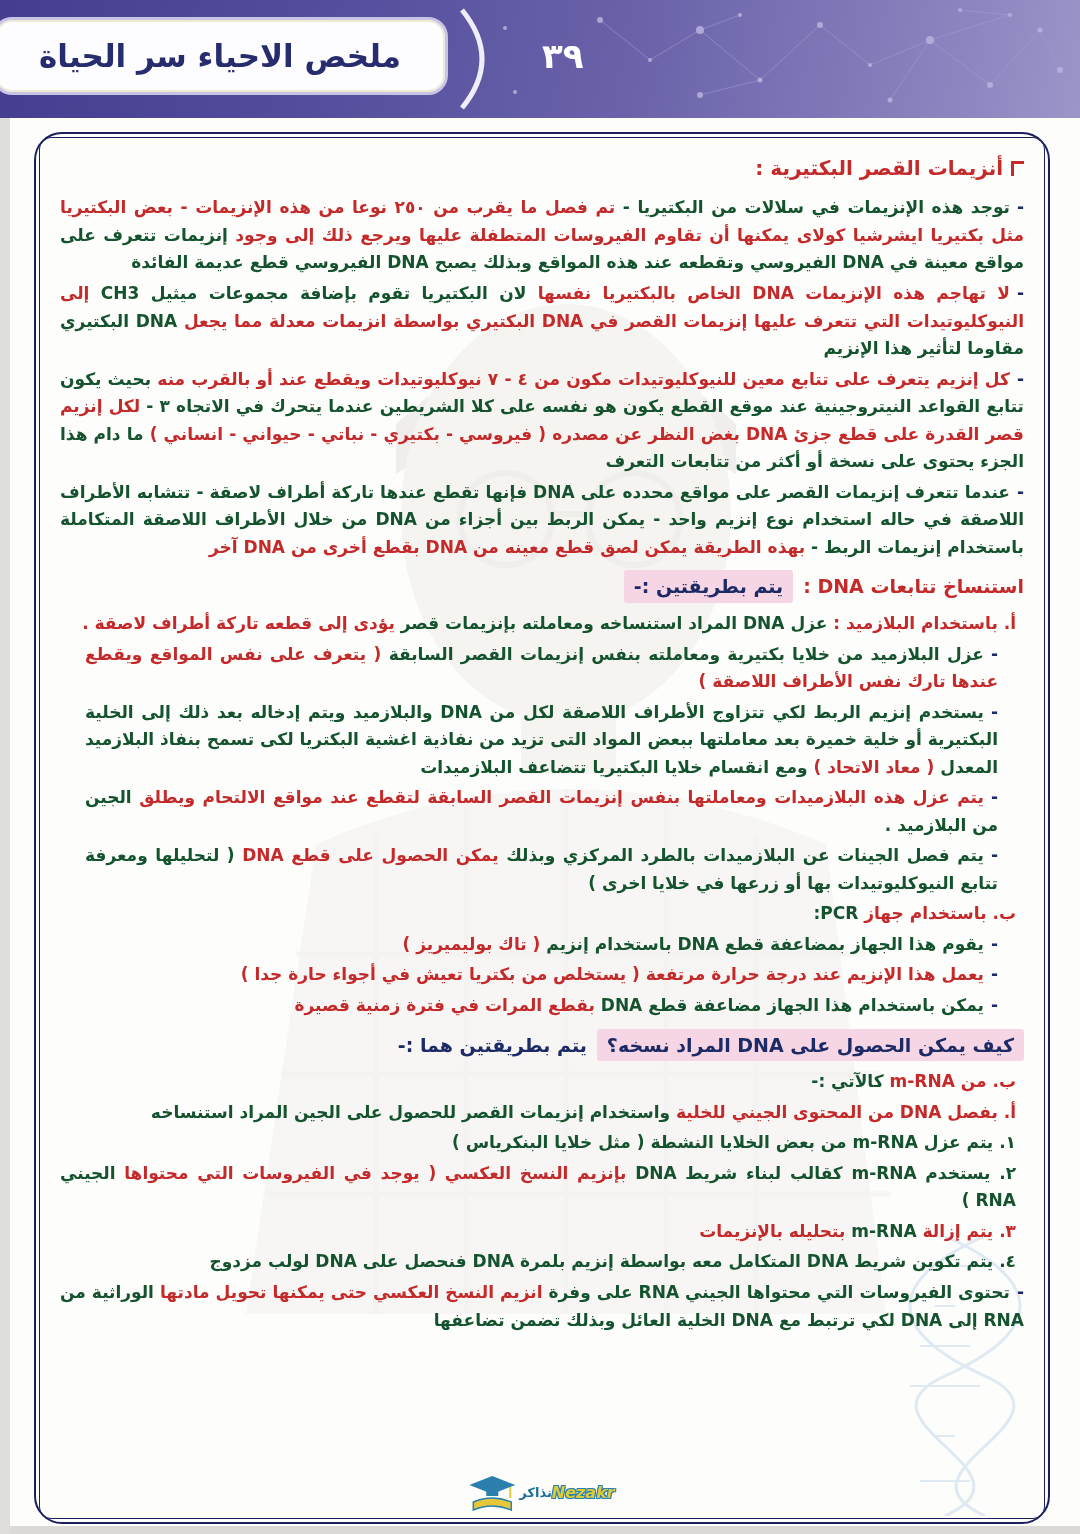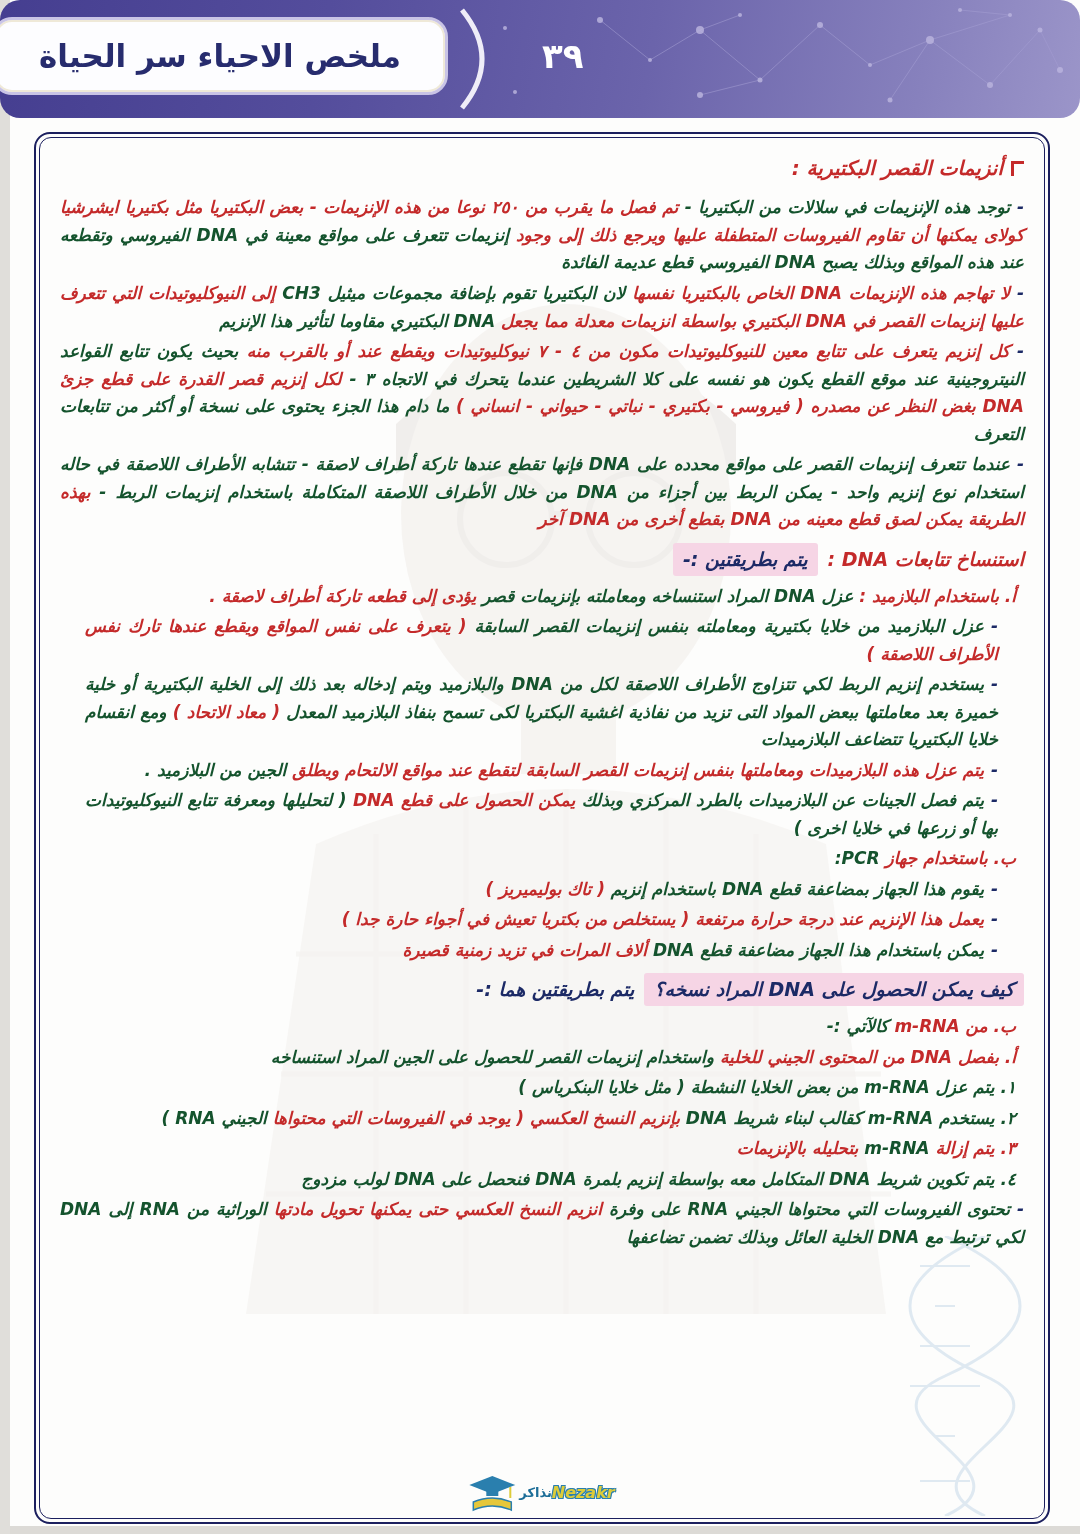--- a/index.html
+++ b/index.html
@@ -12,39 +12,38 @@
   .page {
     position:absolute; inset:0; background:#fdfdfc;
     box-shadow: inset 10px 0 0 #e0deda, inset 0 -8px 0 #dcdad6;
   }
 
   
   .banner {
     position:absolute; top:0; left:0; right:0; height:118px;
     background:linear-gradient(100deg,#453e90 0%,#544d9c 30%,#6b64ab 60%,#8781bd 85%,#9b95c9 100%);
     overflow:hidden;
-    border-radius:20px;
   }
   .banner svg.net { position:absolute; inset:0; }
   .title-box {
     position:absolute; left:-8px; top:17px; width:456px; height:78px;
     background:#fdfdff; border:3px solid #c9c4e6; border-radius:20px;
     display:flex; align-items:center; justify-content:center;
     box-shadow: inset 0 0 0 2px #efe9d8;
   }
   .title-box .t { color:#272c6e; font-size:31px; font-weight:bold; white-space:nowrap; }
   .page-number {
     position:absolute; left:542px; top:36px;
     color:#ffffff; font-size:34px; font-weight:bold;
   }
 
   
   .frame {
     position:absolute; top:132px; left:34px; right:30px; bottom:10px;
-    border:2.5px solid #1b1f5e; border-radius:16px;font-style:italic;
+    border:2.5px solid #1b1f5e; border-radius:28px;
   }
   .frame::before {
     content:""; position:absolute; inset:3px;
     border:1.5px solid #1b1f5e; border-radius:12px; pointer-events:none;
   }
   .watermark { position:absolute; top:80px; left:150px; width:720px; height:1100px; opacity:0.14; pointer-events:none; }
   .dna-decor { position:absolute; right:8px; bottom:6px; opacity:0.5; pointer-events:none; }
 
   .content {
     position:absolute; inset:0; padding:16px 24px 12px 24px;
@@ -220,21 +219,21 @@
         <span><span class="seg-r">ب. باستخدام جهاز </span><span class="seg-n">PCR:</span></span>
       </div>
 
       <div class="para lvl2">
         <span class="marker">-</span><span><span class="seg-n">يقوم هذا الجهاز بمضاعفة قطع DNA باستخدام إنزيم </span><span class="seg-r">( تاك بوليميريز )</span></span>
       </div>
       <div class="para lvl2">
         <span class="marker">-</span><span><span class="seg-r">يعمل هذا الإنزيم عند درجة حرارة مرتفعة ( يستخلص من بكتريا تعيش في أجواء حارة جدا )</span></span>
       </div>
       <div class="para lvl2">
-        <span class="marker">-</span><span><span class="seg-n">يمكن باستخدام هذا الجهاز مضاعفة قطع DNA </span><span class="seg-r">ألاف المرات في تزيد زمنية قصيرة</span></span>
+        <span class="marker">-</span><span><span class="seg-n">يمكن باستخدام هذا الجهاز مضاعفة قطع DNA </span><span class="seg-r">بقطع المرات في فترة زمنية قصيرة</span></span>
       </div>
 
       <div class="section-row">
         <span class="hl">كيف يمكن الحصول على DNA المراد نسخه؟</span>
         <span>يتم بطريقتين هما :-</span>
       </div>
 
       <div class="para letter-item">
         <span><span class="seg-r">ب. من m-RNA </span><span class="seg-n">كالآتي :-</span></span>
       </div>

